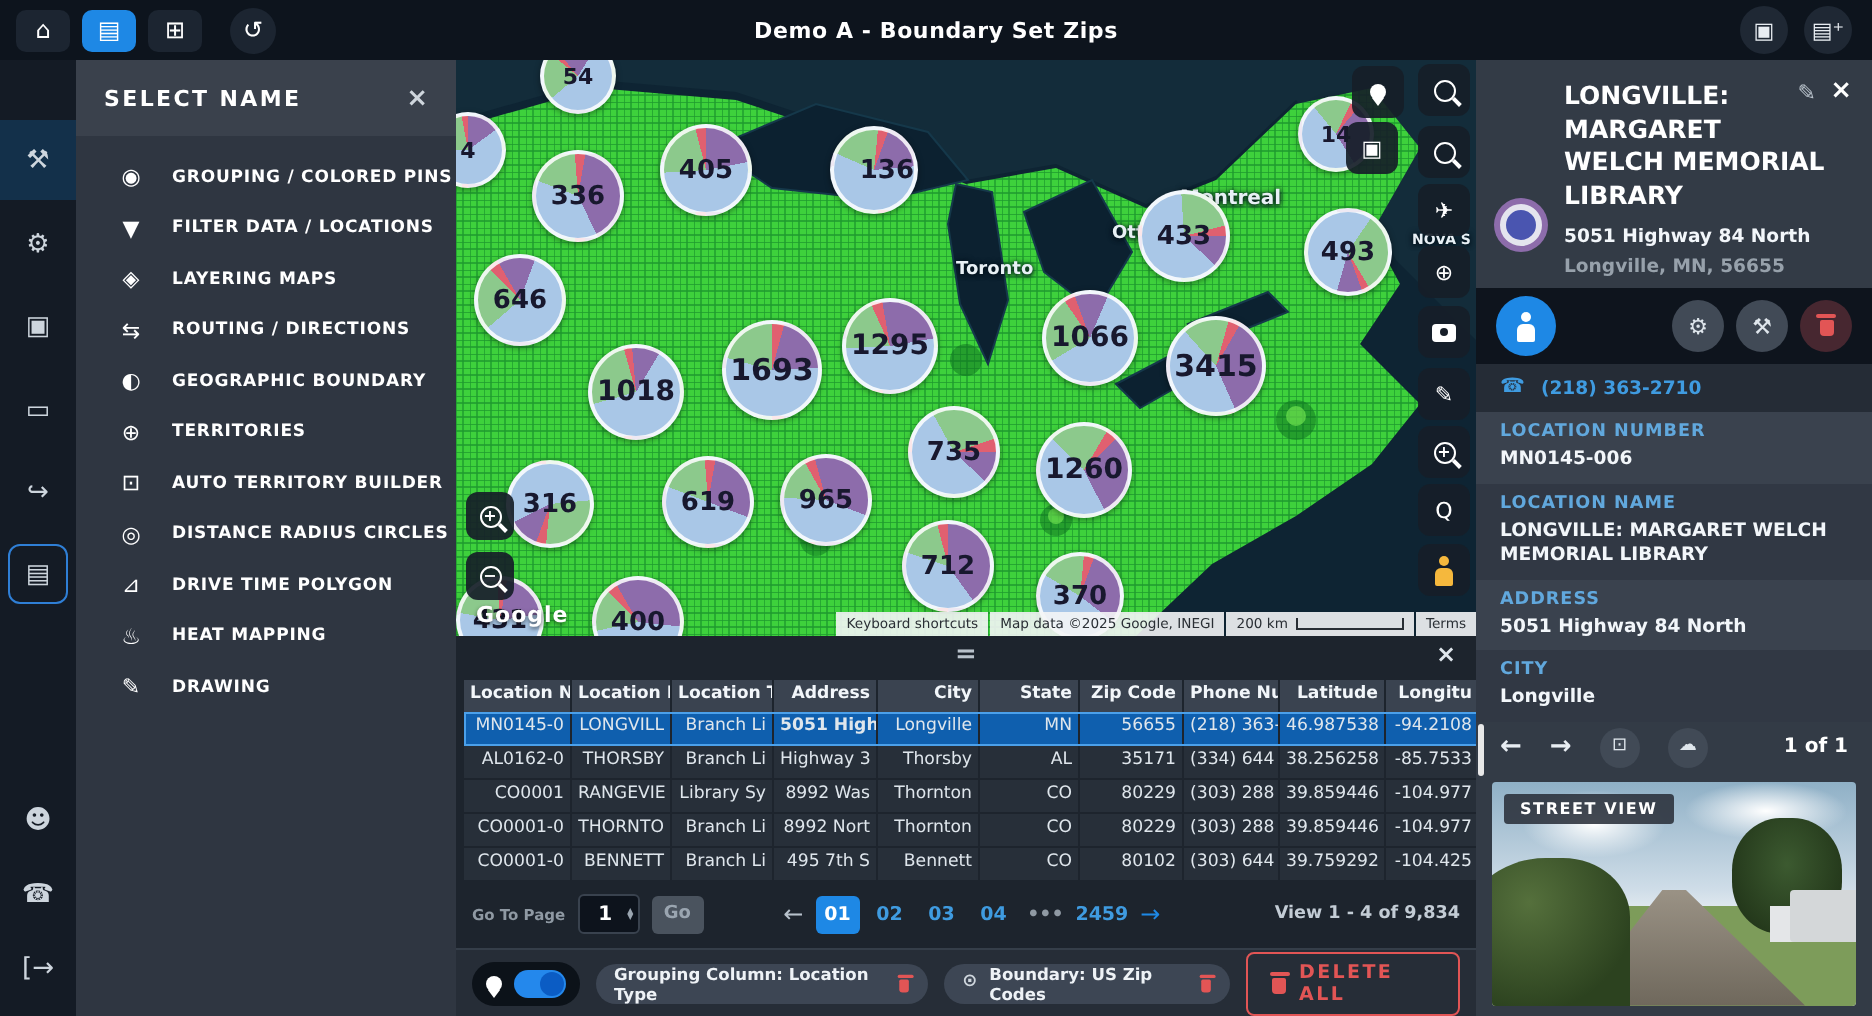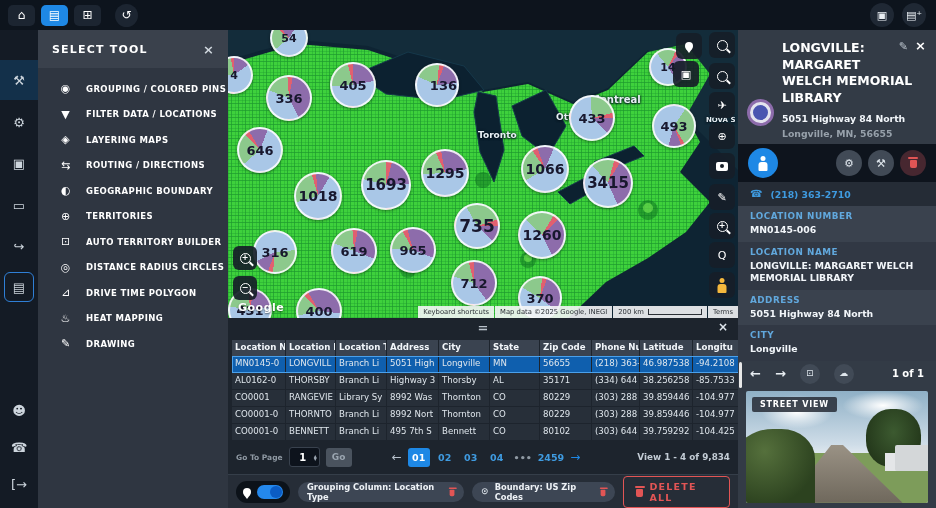--- a/index.html
+++ b/index.html
@@ -77,21 +77,21 @@
          display:inline-block;color:#fff;}
   .i-cam::after{content:'';position:absolute;left:50%;top:50%;transform:translate(-50%,-50%);
                 width:4px;height:4px;border-radius:50%;background:#161e28;}
   
   #tablepanel{position:absolute;left:228px;top:318px;width:510px;height:190px;background:#1d242d;z-index:20;}
   #tbl-handlebar{position:relative;height:20px;}
   #tbl-handle{position:absolute;left:50%;top:2px;transform:translateX(-50%);color:#b9c2cb;
               font-size:13px;font-weight:bold;cursor:grab;}
   #tbl-close{position:absolute;right:10px;top:2px;color:#dfe6ec;font-size:12px;font-weight:bold;cursor:pointer;}
   #tbl{position:absolute;left:4px;top:22px;}
-  .trow{display:flex;}
+  .trow{display:flex;text-align:right;}
   .tcell{flex:none;padding:2px 3px;font-size:8.6px;white-space:nowrap;overflow:hidden;
          color:#dfe6ec;border-right:1px solid #1d242d;box-sizing:border-box;height:16px;}
   .thead .tcell{background:#3a4350;font-weight:bold;color:#f2f6fa;}
   .tbody .trow{background:#272f39;border-bottom:1px solid #1d242d;cursor:pointer;}
   .tbody .trow.sel{background:#0f5fae;outline:1px solid #4ba0ea;outline-offset:-1px;}
   
   #pager{position:absolute;left:8px;right:8px;top:128px;height:22px;display:flex;align-items:center;gap:6px;}
   #goto-label{font-size:7.5px;font-weight:bold;color:#8f99a3;}
   .goto-wrap{display:flex;align-items:center;background:#0d131c;border:1px solid #39424e;
              border-radius:3px;height:18px;padding:0 2px;}
@@ -185,20 +185,21 @@
         <div class="tb-btn tb-active">
           <span class="gi">▤</span>
         </div>
         <div class="tb-btn">
           <span class="gi">⊞</span>
         </div>
         <div class="tb-btn tb-round">
           <span class="gi">↺</span>
         </div>
       </div>
+    <div id="tb-title">Demo A - Boundary Set Zips</div>
     <div id="tb-right">
         <div class="tb-rbtn">
           <span class="gi">▣</span>
         </div>
         <div class="tb-rbtn">
           <span class="gi">▤⁺</span>
         </div>
       </div>
   </header>
 
@@ -227,21 +228,21 @@
       <div class="rail-item" style="top: 397px;">
         <span class="gi">☎</span>
       </div>
       <div class="rail-item" style="top: 434px;">
         <span class="gi">[→</span>
       </div>
     </nav>
 
   <aside id="toolpanel">
     <div id="tp-header">
-      <span class="tp-title">SELECT TOOL</span>
+      <span class="tp-title">SELECT NAME</span>
       <span id="tp-close">×</span>
     </div>
     <div id="tp-list">
         <div class="tp-item">
           <span class="gi">◉</span>
           <span class="tp-label">GROUPING / COLORED PINS</span>
         </div>
         <div class="tp-item">
           <span class="gi">▼</span>
           <span class="tp-label">FILTER DATA / LOCATIONS</span>
@@ -362,21 +363,21 @@
         </div>
         <div class="cluster" style="left: 25px; top: 200px; width: 40px; height: 40px; font-size: 13px; background: conic-gradient(from 200deg, rgb(141, 108, 171) 0deg, rgb(141, 108, 171) 12%, rgb(169, 199, 231) 12%, rgb(169, 199, 231) 68%, rgb(140, 201, 140) 68%, rgb(140, 201, 140) 96%, rgb(224, 96, 112) 96%, rgb(224, 96, 112) 100%);">
           <span>316</span>
         </div>
         <div class="cluster" style="left: 103px; top: 198px; width: 42px; height: 42px; font-size: 13px; background: conic-gradient(from 10deg, rgb(141, 108, 171) 0deg, rgb(141, 108, 171) 28%, rgb(169, 199, 231) 28%, rgb(169, 199, 231) 78%, rgb(140, 201, 140) 78%, rgb(140, 201, 140) 96%, rgb(224, 96, 112) 96%, rgb(224, 96, 112) 100%);">
           <span>619</span>
         </div>
         <div class="cluster" style="left: 162px; top: 197px; width: 42px; height: 42px; font-size: 13px; background: conic-gradient(from -15deg, rgb(141, 108, 171) 0deg, rgb(141, 108, 171) 35%, rgb(169, 199, 231) 35%, rgb(169, 199, 231) 80%, rgb(140, 201, 140) 80%, rgb(140, 201, 140) 96%, rgb(224, 96, 112) 96%, rgb(224, 96, 112) 100%);">
           <span>965</span>
         </div>
-        <div class="cluster" style="left: 226px; top: 173px; width: 42px; height: 42px; font-size: 17px; background: conic-gradient(from 90deg, rgb(141, 108, 171) 0deg, rgb(141, 108, 171) 12%, rgb(169, 199, 231) 12%, rgb(169, 199, 231) 67%, rgb(140, 201, 140) 67%, rgb(140, 201, 140) 95%, rgb(224, 96, 112) 95%, rgb(224, 96, 112) 100%);">
+        <div class="cluster" style="left: 226px; top: 173px; width: 42px; height: 42px; font-size: 13px; background: conic-gradient(from 90deg, rgb(141, 108, 171) 0deg, rgb(141, 108, 171) 12%, rgb(169, 199, 231) 12%, rgb(169, 199, 231) 67%, rgb(140, 201, 140) 67%, rgb(140, 201, 140) 95%, rgb(224, 96, 112) 95%, rgb(224, 96, 112) 100%);">
           <span>735</span>
         </div>
         <div class="cluster" style="left: 290px; top: 181px; width: 44px; height: 44px; font-size: 14px; background: conic-gradient(from 45deg, rgb(141, 108, 171) 0deg, rgb(141, 108, 171) 30%, rgb(169, 199, 231) 30%, rgb(169, 199, 231) 75%, rgb(140, 201, 140) 75%, rgb(140, 201, 140) 96%, rgb(224, 96, 112) 96%, rgb(224, 96, 112) 100%);">
           <span>1260</span>
         </div>
         <div class="cluster" style="left: 223px; top: 230px; width: 42px; height: 42px; font-size: 13px; background: conic-gradient(rgb(141, 108, 171) 0deg, rgb(141, 108, 171) 40%, rgb(169, 199, 231) 40%, rgb(169, 199, 231) 80%, rgb(140, 201, 140) 80%, rgb(140, 201, 140) 96%, rgb(224, 96, 112) 96%, rgb(224, 96, 112) 100%);">
           <span>712</span>
         </div>
         <div class="cluster" style="left: 290px; top: 246px; width: 40px; height: 40px; font-size: 13px; background: conic-gradient(from 20deg, rgb(141, 108, 171) 0deg, rgb(141, 108, 171) 30%, rgb(169, 199, 231) 30%, rgb(169, 199, 231) 78%, rgb(140, 201, 140) 78%, rgb(140, 201, 140) 96%, rgb(224, 96, 112) 96%, rgb(224, 96, 112) 100%);">
           <span>370</span>
@@ -463,21 +464,21 @@
           <div class="tcell" style="width: 52px;">Zip Code</div>
           <div class="tcell" style="width: 48px;">Phone Nu</div>
           <div class="tcell" style="width: 53px;">Latitude</div>
           <div class="tcell" style="width: 47px;">Longitu</div>
         </div>
       <div id="tbl-body" class="tbody">
           <div class="trow sel">
             <div class="tcell" style="width: 54px;">MN0145-0</div>
             <div class="tcell" style="width: 50px;">LONGVILL</div>
             <div class="tcell" style="width: 51px;">Branch Li</div>
-            <div class="tcell" style="width: 52px;">5051 High</div>
+            <div class="tcell" style="width: 52px; font-weight: bold;">5051 High</div>
             <div class="tcell" style="width: 51px;">Longville</div>
             <div class="tcell" style="width: 50px;">MN</div>
             <div class="tcell" style="width: 52px;">56655</div>
             <div class="tcell" style="width: 48px;">(218) 363-</div>
             <div class="tcell" style="width: 53px;">46.987538</div>
             <div class="tcell" style="width: 47px;">-94.2108</div>
           </div>
           <div class="trow">
             <div class="tcell" style="width: 54px;">AL0162-0</div>
             <div class="tcell" style="width: 50px;">THORSBY</div>

